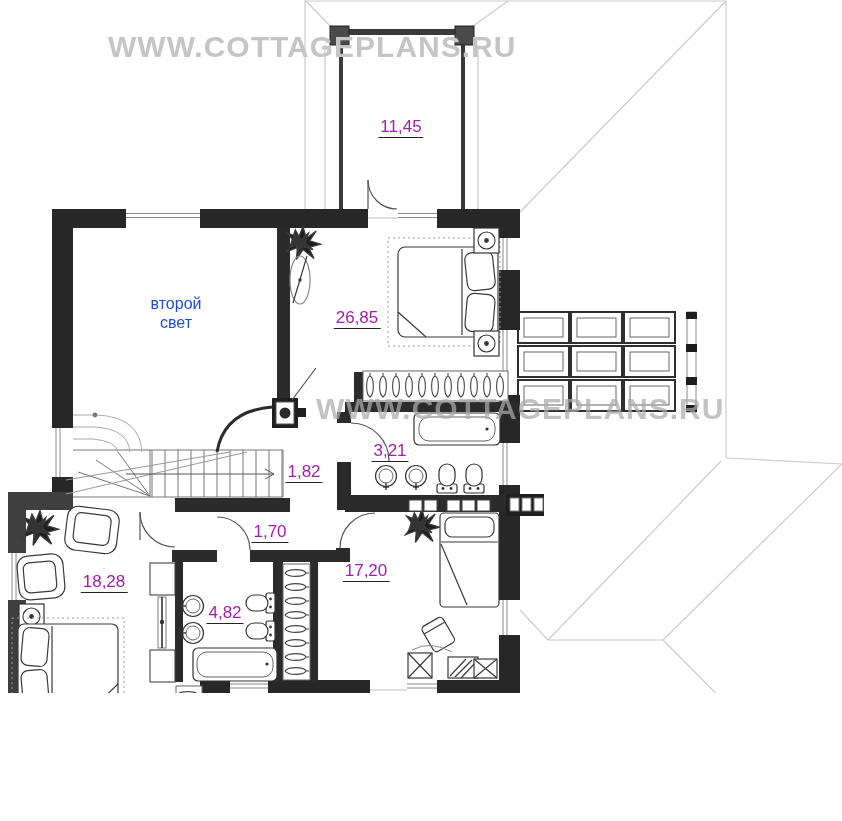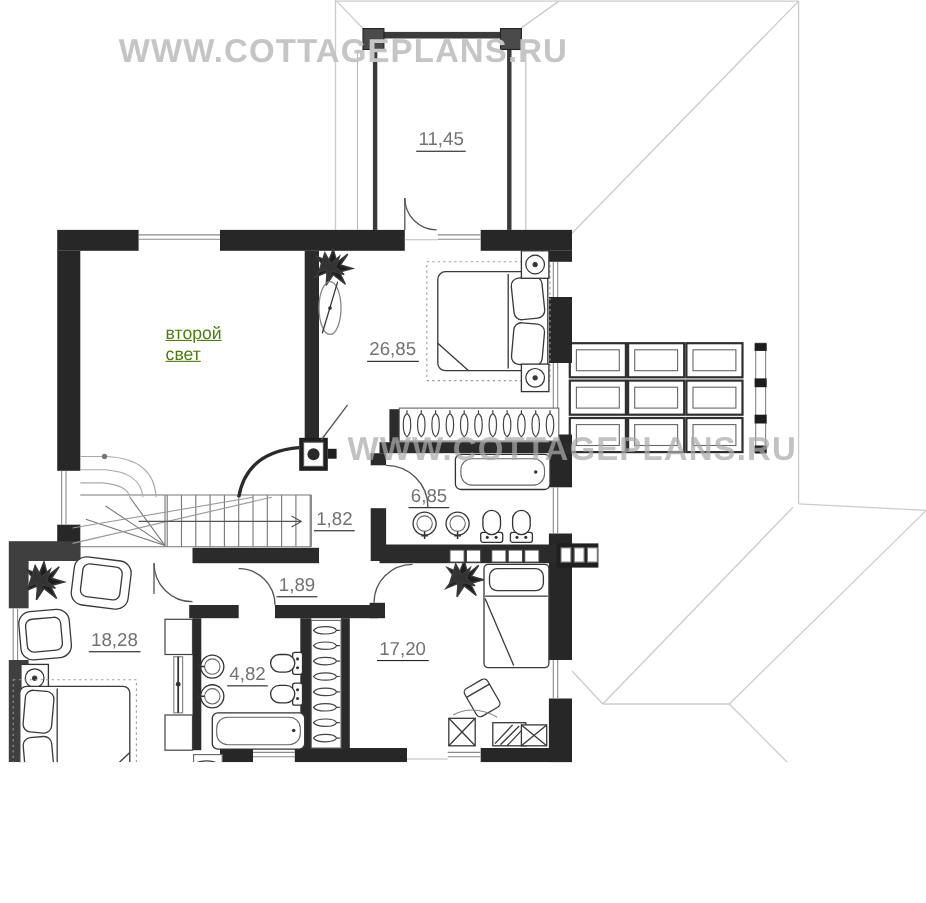--- a/index.html
+++ b/index.html
@@ -2,24 +2,24 @@
 <html><head>
 <meta charset="utf-8">
 <style>
   html,body{margin:0;padding:0;background:#fff;}
   .page{position:relative;width:842px;height:693px;background:#fff;overflow:hidden;
         font-family:"Liberation Sans",sans-serif;}
   .plan-svg{position:absolute;left:0;top:0;z-index:1;}
   .wm{position:absolute;font-weight:bold;font-size:30px;letter-spacing:1px;
       color:#c5c5c5;white-space:nowrap;z-index:5;user-select:none;}
   .wm.mid{color:#ababab;opacity:.72;}
-  .lbl{position:absolute;transform:translateX(-50%);font-size:17px;color:#737373;
+  .lbl{position:absolute;transform:translateX(-50%);font-size:17px;color:#a21caf;
        z-index:4;white-space:nowrap;}
   .lbl .u{border-bottom:1.4px solid #222;padding:0 2px 1px 2px;}
-  .txt2{font-size:16px;line-height:19px;color:#4d7c0f;text-decoration:underline;}
+  .txt2{font-size:16px;line-height:19px;text-align:center;color:#1d4ed8;}
 </style>
 </head>
 <body>
 
 <div class="page">
 
 <svg class="plan-svg" width="842" height="821" viewBox="0 0 842 821">
   <defs>
     <path id="hgr" d="M0,-13 L0,-10 C4.5,-8 4.5,8 0,11 C-4.5,8 -4.5,-8 0,-10 Z" fill="none" stroke="#444" stroke-width="1.1"></path>
     <g id="plnt">
@@ -414,34 +414,34 @@
   <span class="u">11,45</span>
 </div>
 <div class="lbl txt2" style="left:176px;top:294px">
   <div>второй</div>
   <div>свет</div>
 </div>
 <div class="lbl" style="left:357px;top:308px">
   <span class="u">26,85</span>
 </div>
 <div class="lbl" style="left:390px;top:441px">
-  <span class="u">6,85</span>
+  <span class="u">3,21</span>
 </div>
 <div class="lbl" style="left:304px;top:462px">
   <span class="u">1,82</span>
 </div>
 <div class="lbl" style="left:270px;top:522px">
-  <span class="u">1,89</span>
+  <span class="u">1,70</span>
 </div>
 <div class="lbl" style="left:104px;top:572px">
   <span class="u">18,28</span>
 </div>
 <div class="lbl" style="left:225px;top:603px">
   <span class="u">4,82</span>
 </div>
-<div class="lbl" style="left:366px;top:580px">
+<div class="lbl" style="left:366px;top:561px">
   <span class="u">17,20</span>
 </div>
 <div class="lbl" style="left:393px;top:737px">
   <span class="u">7,00</span>
 </div>
 
 </div>
 
 </body></html>

